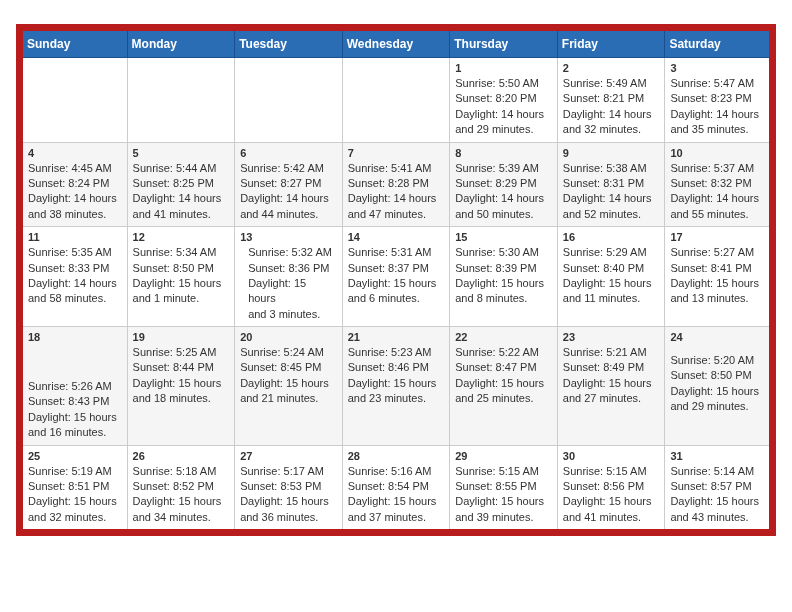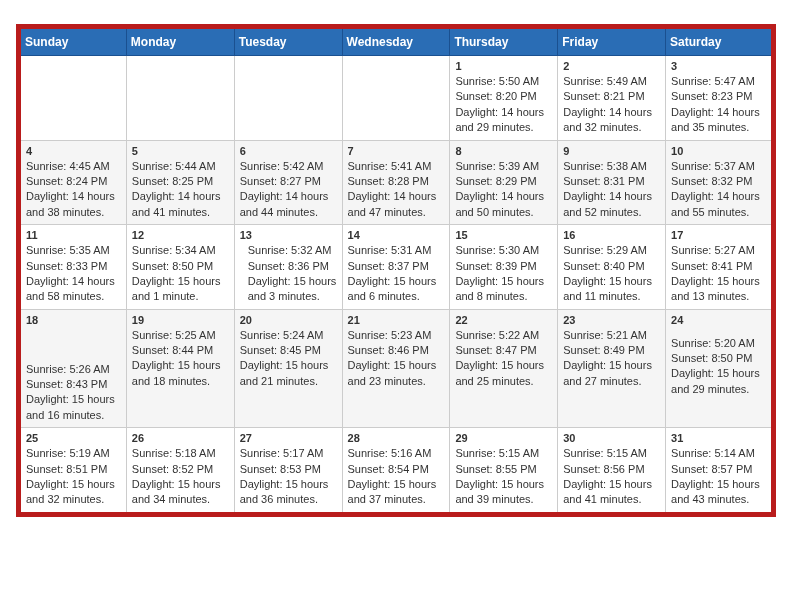--- a/index.html
+++ b/index.html
@@ -29,21 +29,21 @@
       font-weight: bold;
       color: #333;
     }
     .location-title {
       font-size: 14px;
       color: #555;
     }
     .calendar {
       width: 100%;
       border-collapse: collapse;
-      border: 5px solid #b91c1c;
+      border: 7px solid #b91c1c;
     }
     .calendar th {
       background-color: #2a6db5;
       color: #fff;
       font-size: 12px;
       font-weight: bold;
       padding: 6px 4px;
       text-align: left;
       border: 1px solid #1a5090;
     }

